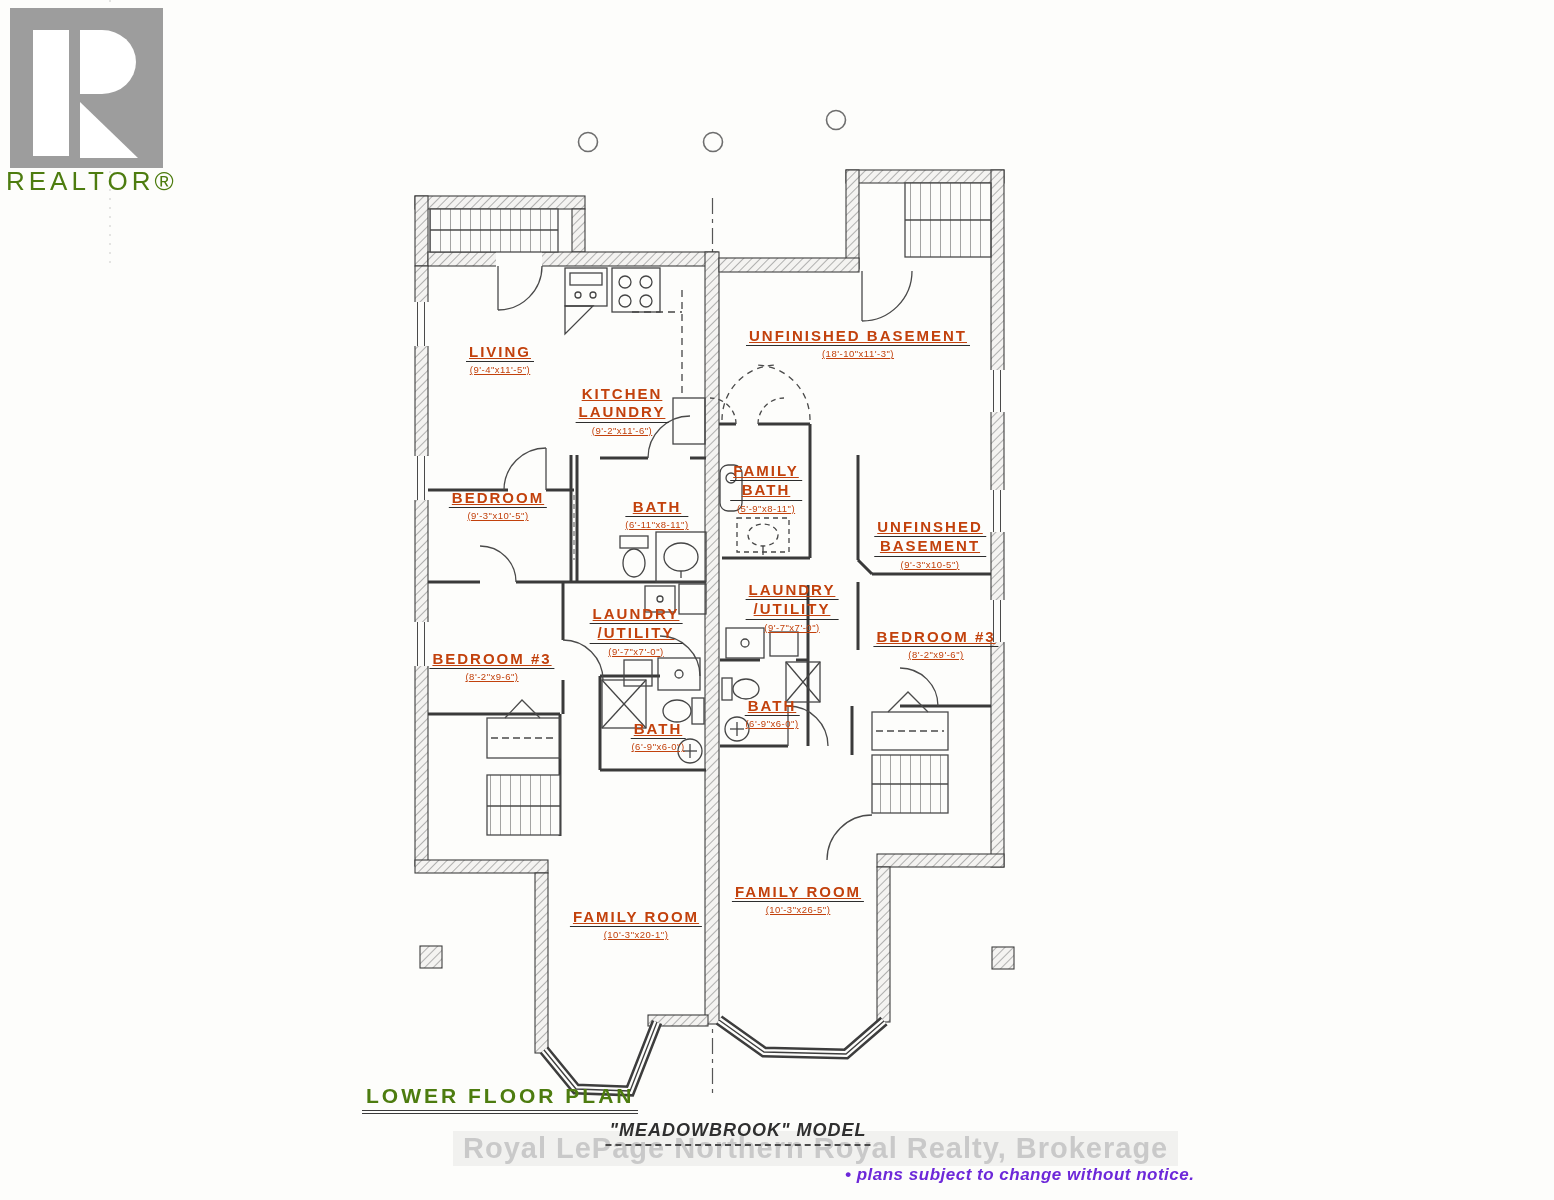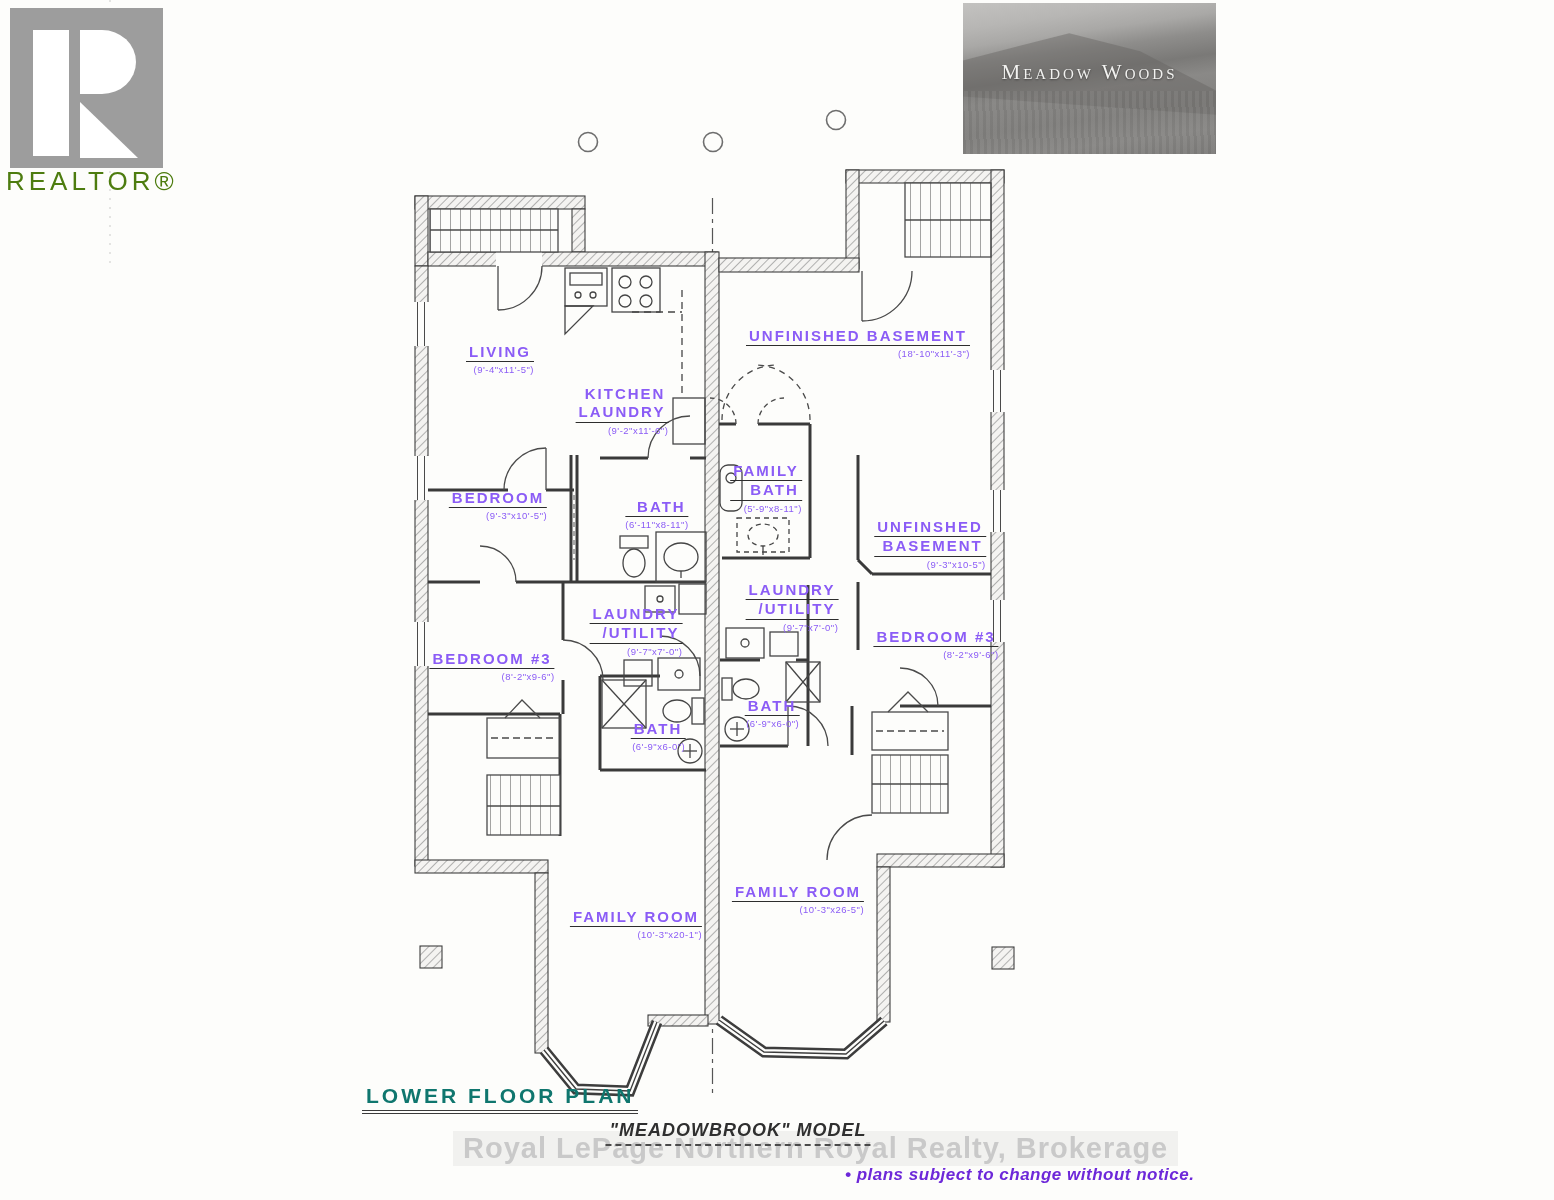--- a/index.html
+++ b/index.html
@@ -14,28 +14,28 @@
         background:linear-gradient(172deg,#c3c2c0 0%,#b7b6b4 14%,#a9a8a6 24%,#8e8d8b 34%,
         #7a7977 46%,#8a8987 56%,#82817f 72%,#8d8c8a 86%,#7e7d7b 100%);}
   .banner .hill{position:absolute;left:0;top:0;width:100%;height:100%;background:#656462;opacity:.45;
         clip-path:polygon(0 38%,42% 20%,70% 32%,100% 58%,100% 74%,0 62%);}
   .banner .field{position:absolute;left:0;bottom:0;width:100%;height:42%;opacity:.35;
         background:repeating-linear-gradient(88deg,#6f6e6c 0 3px,#8a8987 3px 7px);}
   .banner-title{position:absolute;left:50%;top:38%;transform:translateX(-50%);
         font-family:"Liberation Serif",serif;font-variant:small-caps;white-space:nowrap;
         font-size:21px;letter-spacing:3px;color:#f2f2f0;text-shadow:0 1px 2px rgba(0,0,0,.45);}
   
-  .room{position:absolute;transform:translateX(-50%);text-align:right;color:#8b5cf6;white-space:nowrap;}
+  .room{position:absolute;transform:translateX(-50%);text-align:center;color:#c2410c;white-space:nowrap;text-decoration:underline;}
   .room .nm{font-size:15px;font-weight:600;letter-spacing:2px;border-bottom:1.4px solid #2d2d2d;
         padding:0 3px 1px;line-height:1.15;}
   .room .nm.noline{border-bottom:none;}
   .room .dm{font-size:9.5px;font-weight:500;letter-spacing:.5px;margin-top:2px;}
   
   .plan-title{position:absolute;left:362px;top:1084px;font-size:21px;font-weight:600;
-        letter-spacing:3px;color:#0f766e;border-bottom:4px double #3a3a3a;padding:0 4px 2px;}
+        letter-spacing:3px;color:#4d7c0f;border-bottom:4px double #3a3a3a;padding:0 4px 2px;}
   .model-title{position:absolute;left:738px;top:1120px;transform:translateX(-50%);
         font-size:18px;font-style:italic;font-weight:700;letter-spacing:1px;color:#2f2f2f;
         border-bottom:2px dashed #4a4a4a;padding:0 4px 3px;white-space:nowrap;}
   .watermark{position:absolute;left:453px;top:1131px;font-size:29px;font-weight:700;
         color:#c9c9c9;letter-spacing:1px;white-space:nowrap;background:rgba(190,190,190,.18);
         padding:1px 10px;}
   .disclaimer{position:absolute;left:845px;top:1165px;font-size:17px;font-style:italic;
         font-weight:700;color:#6d28d9;letter-spacing:.5px;white-space:nowrap;}
 </style>
 </head>
@@ -290,25 +290,20 @@
 
   <div class="realtor-logo">
     <svg width="153" height="160" viewBox="0 0 153 160">
       <rect x="23" y="22" width="36" height="126" fill="#fff"></rect>
       <path d="M70,22 L92,22 A34,32 0 0 1 92,86 L70,86 Z" fill="#fff"></path>
       <path d="M70,94 L128,150 L70,150 Z" fill="#fff"></path>
     </svg>
   </div>
   <div class="realtor-word">REALTOR®</div>
 
-  <div class="banner">
-    <div class="hill"></div>
-    <div class="field"></div>
-    <div class="banner-title">Meadow Woods</div>
-  </div>
 
   <div class="room" style="left:500px;top:343px;">
     <div class="nm">LIVING</div>
     <div class="dm">(9'-4"x11'-5")</div>
   </div>
   <div class="room" style="left:622px;top:346px;margin-top:39px;">
     <div class="nm noline">KITCHEN</div>
     <div class="nm">LAUNDRY</div>
     <div class="dm">(9'-2"x11'-6")</div>
   </div>

